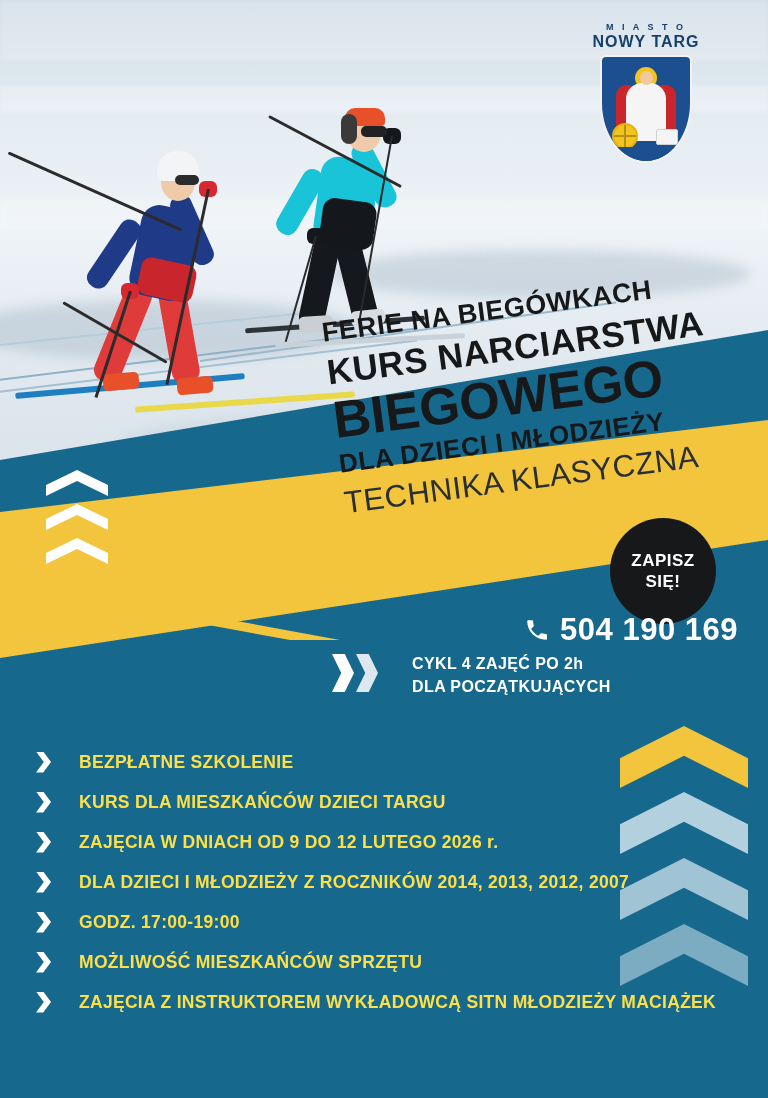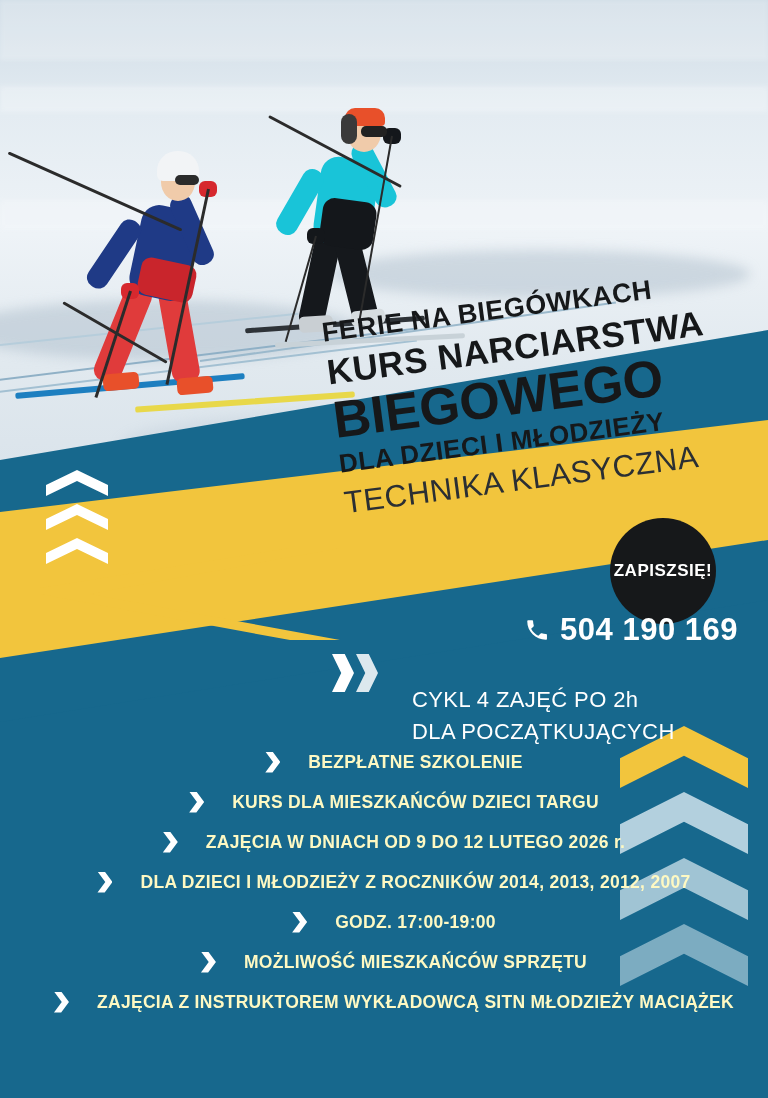--- a/index.html
+++ b/index.html
@@ -162,56 +162,55 @@
   .t1 { font-size: 27px; margin-bottom: 4px; }
   .t2 { font-size: 35px; margin-bottom: 2px; }
   .t3 { font-size: 52px; letter-spacing: 0px; line-height: 1.02; }
   .t4 { font-size: 26px; margin-top: 2px; }
   .t5 { font-size: 31px; font-weight: normal; margin-top: 6px; color: #2b2f33; }
 
   
   .badge {
     position: absolute; right: 52px; top: 518px; width: 106px; height: 106px;
     background: #16181a; border-radius: 50%; z-index: 9;
-    display: flex; align-items: center; justify-content: center;
+    display: flex; flex-direction: column; align-items: center; justify-content: center;
     color: #fff; font-weight: bold; font-size: 17px; line-height: 1.25; letter-spacing: .5px;
   }
 
   
   .phone {
     position: absolute; right: 30px; top: 612px; z-index: 9;
     display: flex; align-items: center; gap: 10px;
     color: #ffffff; font-weight: bold; font-size: 31px; letter-spacing: .5px;
   }
   .phone svg { display: block; }
 
   
   .cycle {
-    position: absolute; left: 412px; top: 684px; z-index: 9; color: #ffffff;
-    font-weight: normal; font-size: 22px; line-height: 1.45; letter-spacing: .4px;
+    position: absolute; left: 412px; top: 652px; z-index: 9; color: #ffffff;
+    font-weight: bold; font-size: 16px; line-height: 1.45; letter-spacing: .4px;
   }
   .cycle-arrows {
     position: absolute; left: 332px; top: 654px; z-index: 9;
     display: flex; gap: 2px;
   }
   .ca {
     width: 22px; height: 38px; background: #ffffff;
     clip-path: polygon(0 0, 58% 0, 100% 50%, 58% 100%, 0 100%, 42% 50%);
   }
   .ca.dim { opacity: .85; }
 
   
   .bullets {
     position: absolute; left: 36px; top: 742px; width: 716px; z-index: 10;
   }
   .bullet {
     display: flex; align-items: center; gap: 28px;
-    color: #fef9c3; font-size: 17.5px; font-weight: bold; letter-spacing: .3px;
+    color: #fde047; font-size: 17.5px; font-weight: bold; letter-spacing: .3px;
     height: 40px;
-    justify-content: center;
   }
   .b-arrow {
     flex: 0 0 auto;
     width: 15px; height: 21px; background: #ffffff;
     clip-path: polygon(0 0, 48% 0, 100% 50%, 48% 100%, 0 100%, 52% 50%);
   }
 </style>
 </head>
 <body>
 
@@ -288,20 +287,34 @@
       <div class="pole" style="left:34px; top:176px; height:112px; transform: rotate(18deg); width:3px;"></div>
       <div class="pole" style="left:112px; top:74px; height:200px; transform: rotate(12deg); width:3px;"></div>
 
       <div class="seg" style="left:-40px; top:216px; width:120px; height:3px; background:#2b2b2b; transform:rotate(30deg);"></div>
     </div>
 
     <div class="seg" style="position:absolute; left:0px; top:190px; width:190px; height:3px; background:#2b2b2b; transform:rotate(24deg);"></div>
     <div class="seg" style="position:absolute; left:260px; top:150px; width:150px; height:3px; background:#2b2b2b; transform:rotate(28deg);"></div>
   </div>
 
+  <div class="crest">
+    <div class="crest-top">M I A S T O</div>
+    <div class="crest-name">NOWY TARG</div>
+    <div class="shield">
+      <div class="halo"></div>
+      <div class="cloak-l"></div>
+      <div class="cloak-r"></div>
+      <div class="robe"></div>
+      <div class="head"></div>
+      <div class="wheel"></div>
+      <div class="book"></div>
+      <div class="base"></div>
+    </div>
+  </div>
 
   <div class="teal-wedge"></div>
   <div class="yellow-wedge"></div>
   <div class="teal-bottom"></div>
 
   <div class="chev-stack">
     <div class="chev-w"></div>
     <div class="chev-w"></div>
     <div class="chev-w"></div>
   </div>

